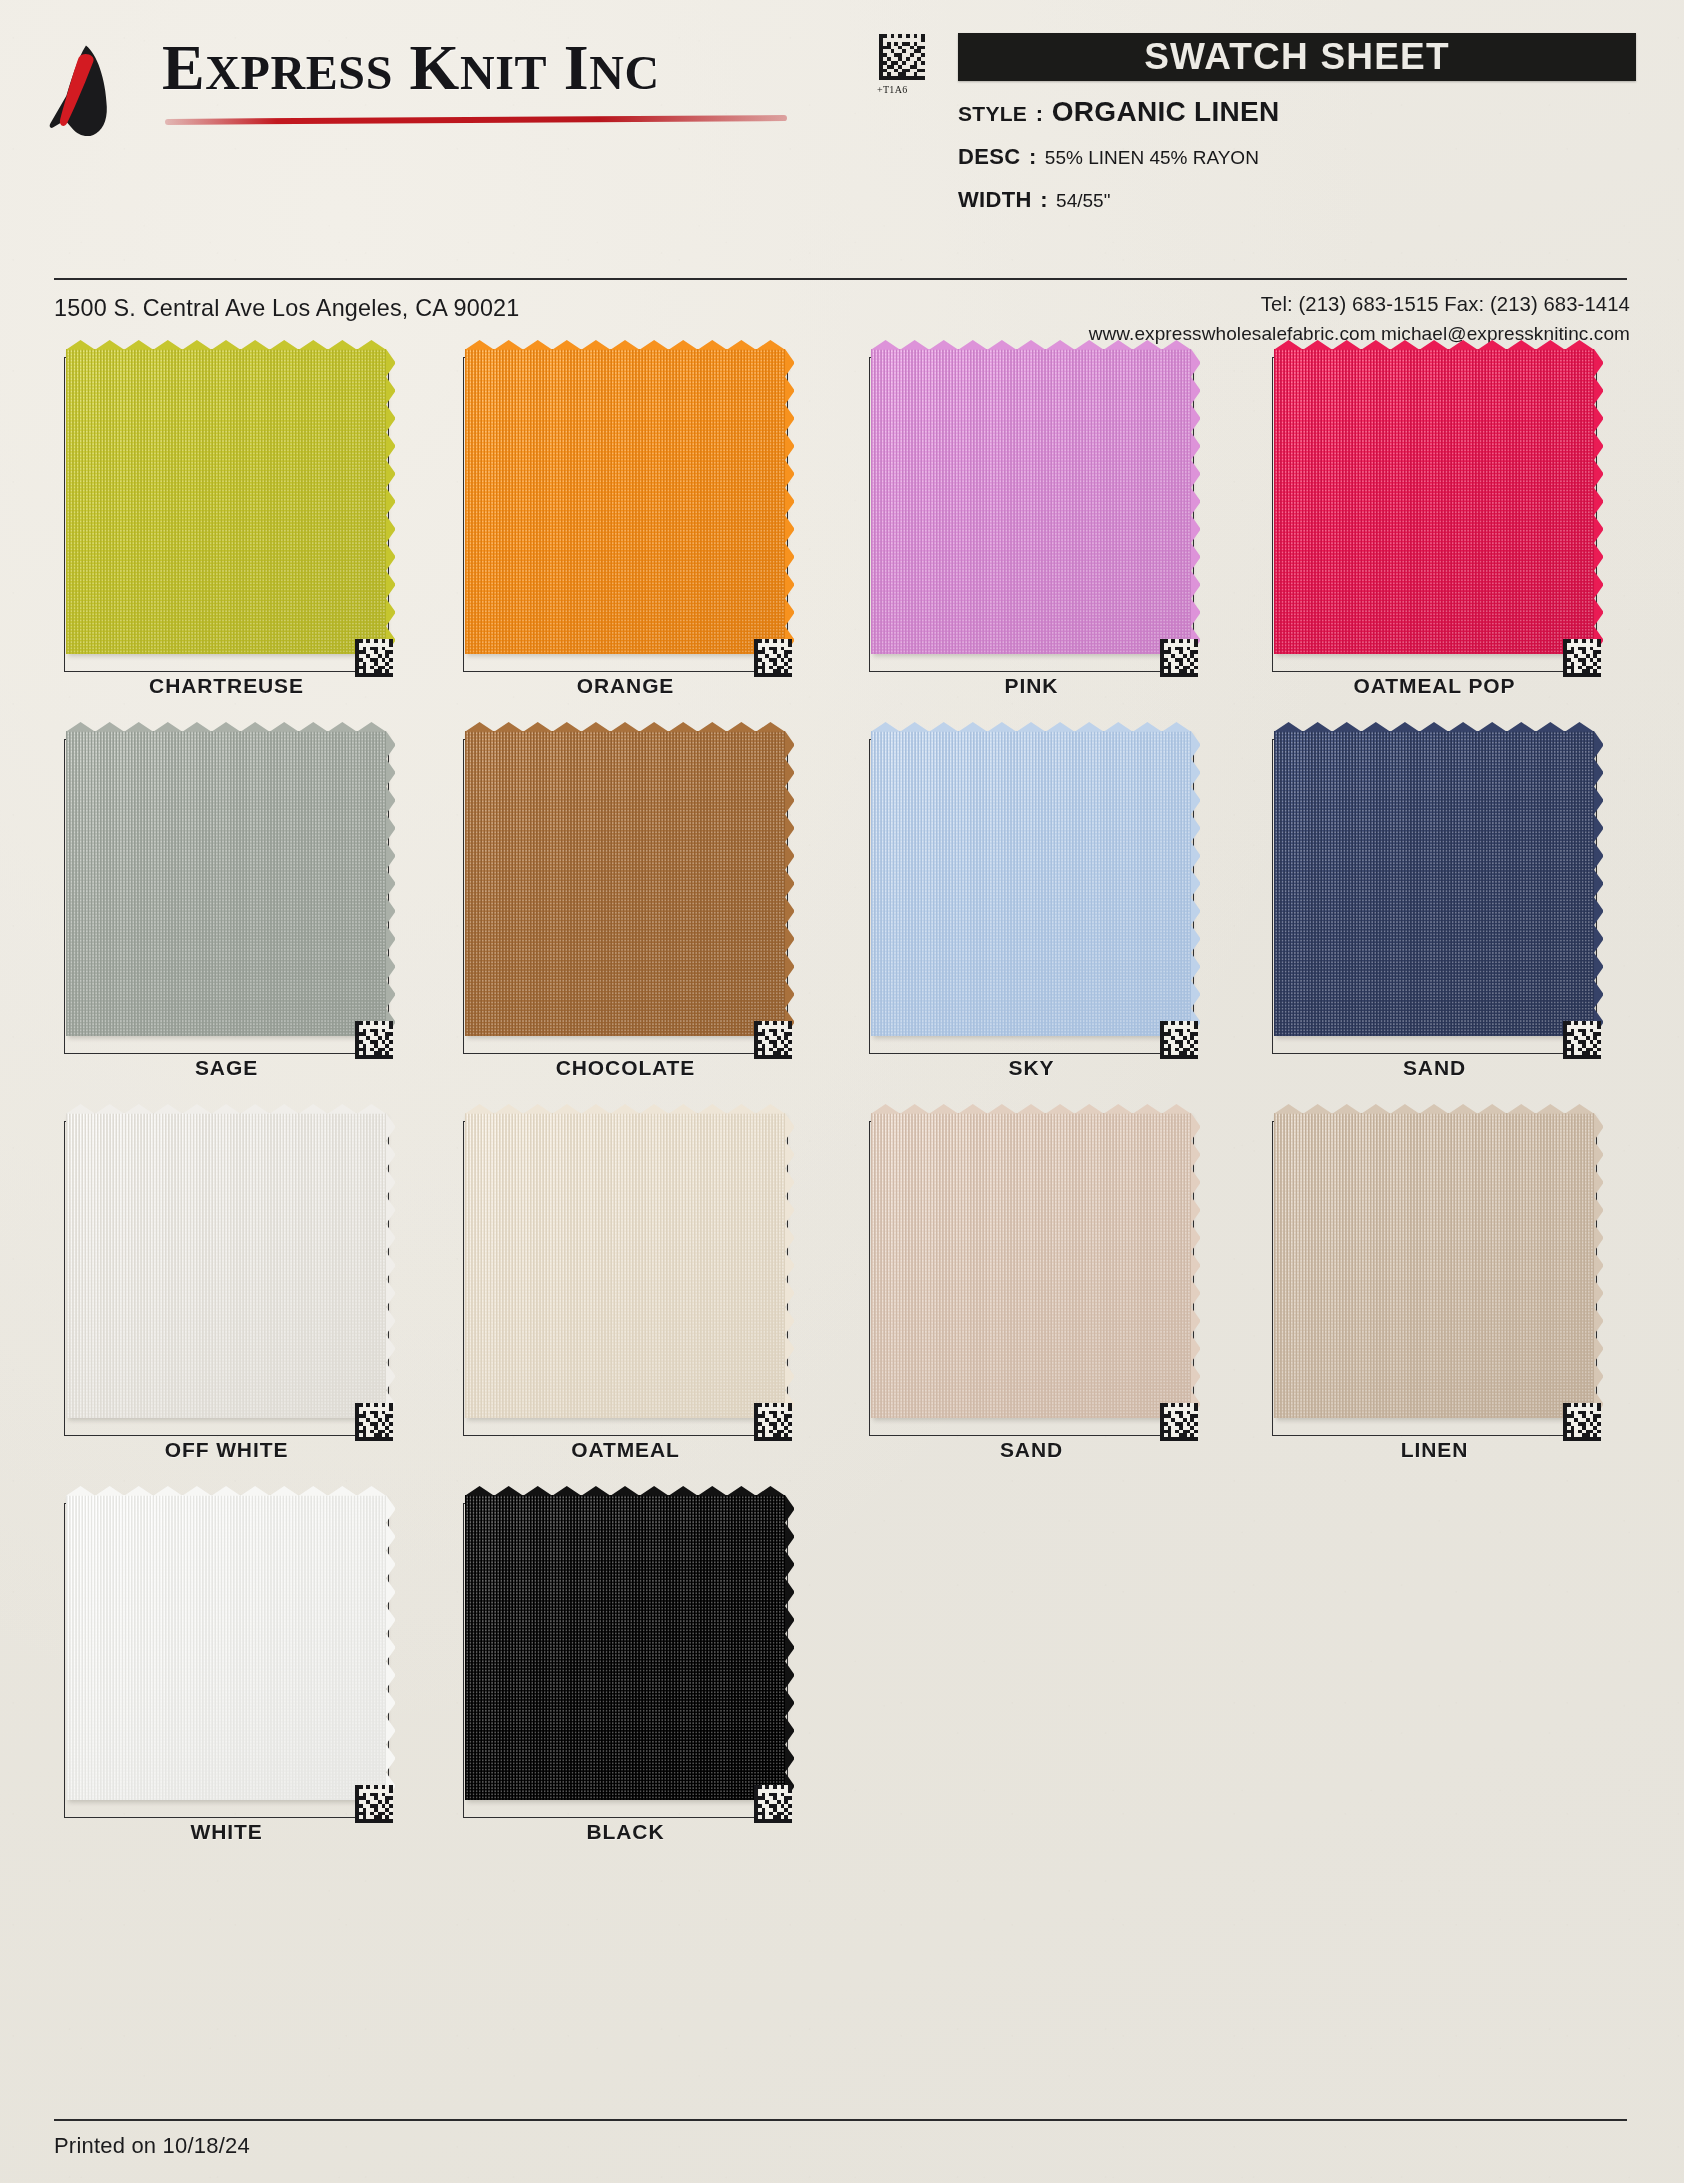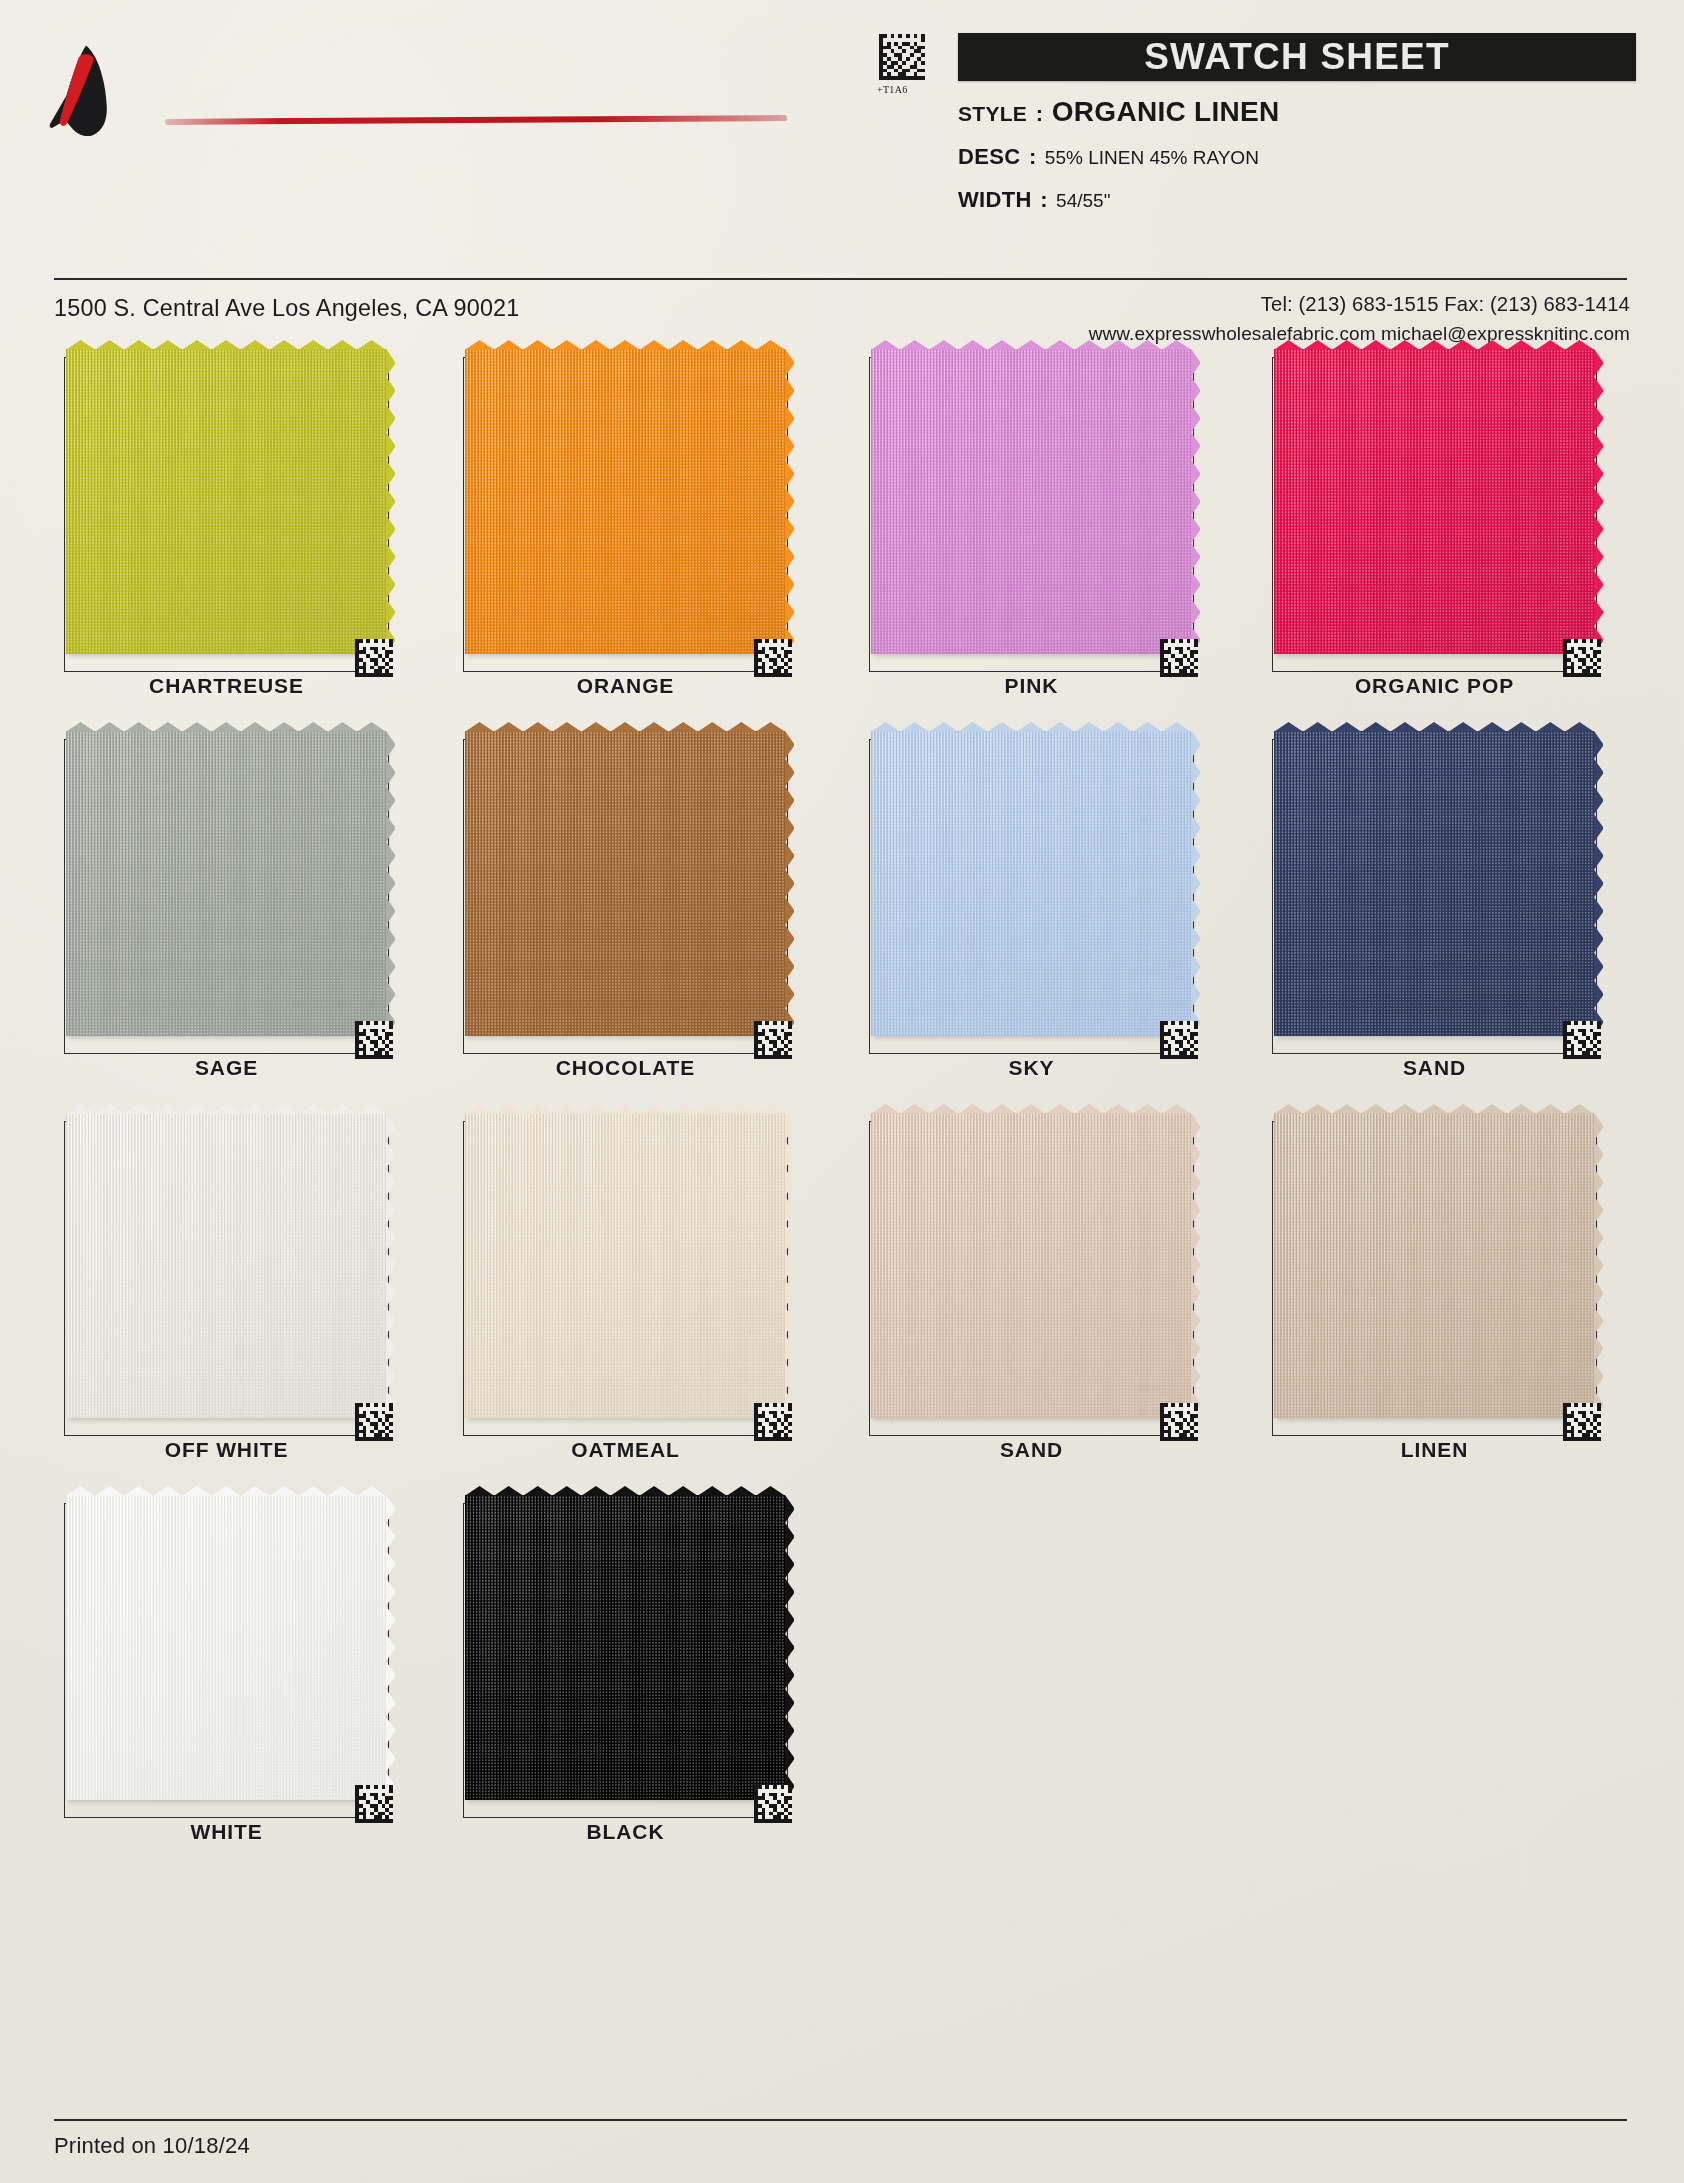--- a/index.html
+++ b/index.html
@@ -281,20 +281,25 @@
 <div class="page">
   <div class="paper-noise"></div>
 
   <div class="header">
 
     <div class="logo-wrap">
       <svg class="logo-mark" viewBox="0 0 160 155">
         <path d="M62 4 C 80 18, 94 58, 96 104 C 97 128, 88 144, 74 150 C 62 155, 48 150, 40 140 L 28 126 L 8 138 C 4 140, 1 136, 4 131 L 30 86 C 38 60, 48 26, 62 4 Z" fill="#1a1a1c"></path>
         <path d="M50 24 C 44 40, 32 80, 20 124 C 17 134, 26 140, 31 131 C 48 96, 64 56, 74 30 C 78 20, 58 12, 50 24 Z" fill="#d31b22"></path>
       </svg>
+      <div class="logo-text">
+        <span class="cap">E</span><span class="sc">XPRESS</span>
+        <span class="cap">K</span><span class="sc">NIT</span>
+        <span class="cap">I</span><span class="sc">NC</span>
+      </div>
       <div class="logo-underline"></div>
     </div>
 
     <svg class="dm-code" viewBox="0 0 12 12" shape-rendering="crispEdges">
       <rect width="12" height="12" fill="#ece9e2"></rect>
       <g fill="#18181a">
         <rect x="0" y="0" width="1" height="12"></rect>
         <rect x="0" y="11" width="12" height="1"></rect>
         <rect x="1" y="0" width="1" height="1"></rect>
           <rect x="3" y="0" width="1" height="1"></rect>
@@ -553,21 +558,21 @@
               <rect x="5" y="6" width="1" height="1" fill="#17171a"></rect>
               <rect x="8" y="6" width="1" height="1" fill="#17171a"></rect>
               <rect x="1" y="7" width="2" height="1" fill="#17171a"></rect>
               <rect x="4" y="7" width="1" height="1" fill="#17171a"></rect>
               <rect x="6" y="7" width="2" height="1" fill="#17171a"></rect>
               <rect x="2" y="8" width="1" height="1" fill="#17171a"></rect>
               <rect x="5" y="8" width="2" height="1" fill="#17171a"></rect>
               <rect x="8" y="8" width="1" height="1" fill="#17171a"></rect>
             </svg>
           </div>
-          <div class="label">ORGANIC POP</div>
+          <div class="label">OATMEAL POP</div>
         </div>
       </div>
       <div class="row">
         <div class="cell c0">
           <div class="swatch-box">
             <div class="fabric" style="background-color: rgb(170, 176, 168); background-image: repeating-linear-gradient(90deg, rgb(149, 156, 148) 0px, rgb(149, 156, 148) 1.2px, rgba(0, 0, 0, 0) 1.2px, rgba(0, 0, 0, 0) 3.1px), repeating-linear-gradient(0deg, rgba(255, 255, 255, 0.3) 0px, rgba(255, 255, 255, 0.3) 1.2px, rgba(0, 0, 0, 0) 1.2px, rgba(0, 0, 0, 0) 3.1px), linear-gradient(145deg, rgb(192, 197, 189) 0%, rgb(170, 176, 168) 45%, rgb(149, 156, 148) 100%); background-size: 3.1px 3.1px, 3.1px 3.1px, 100% 100%;">
               <svg viewBox="0 0 520 16" preserveAspectRatio="none" class="zz zz-top">
                 <path d="M0 16 L23.636363636363637 0 L47.27272727272727 16 L70.9090909090909 0 L94.54545454545455 16 L118.18181818181819 0 L141.8181818181818 16 L165.45454545454544 0 L189.0909090909091 16 L212.72727272727272 0 L236.36363636363637 16 L260 0 L283.6363636363636 16 L307.27272727272725 0 L330.90909090909093 16 L354.54545454545456 0 L378.1818181818182 16 L401.8181818181818 0 L425.45454545454544 16 L449.09090909090907 0 L472.72727272727275 16 L496.3636363636364 0 L520 16 Z" fill="#aab0a8"></path>
               </svg>
               <svg viewBox="0 0 16 496" preserveAspectRatio="none" class="zz zz-right">

